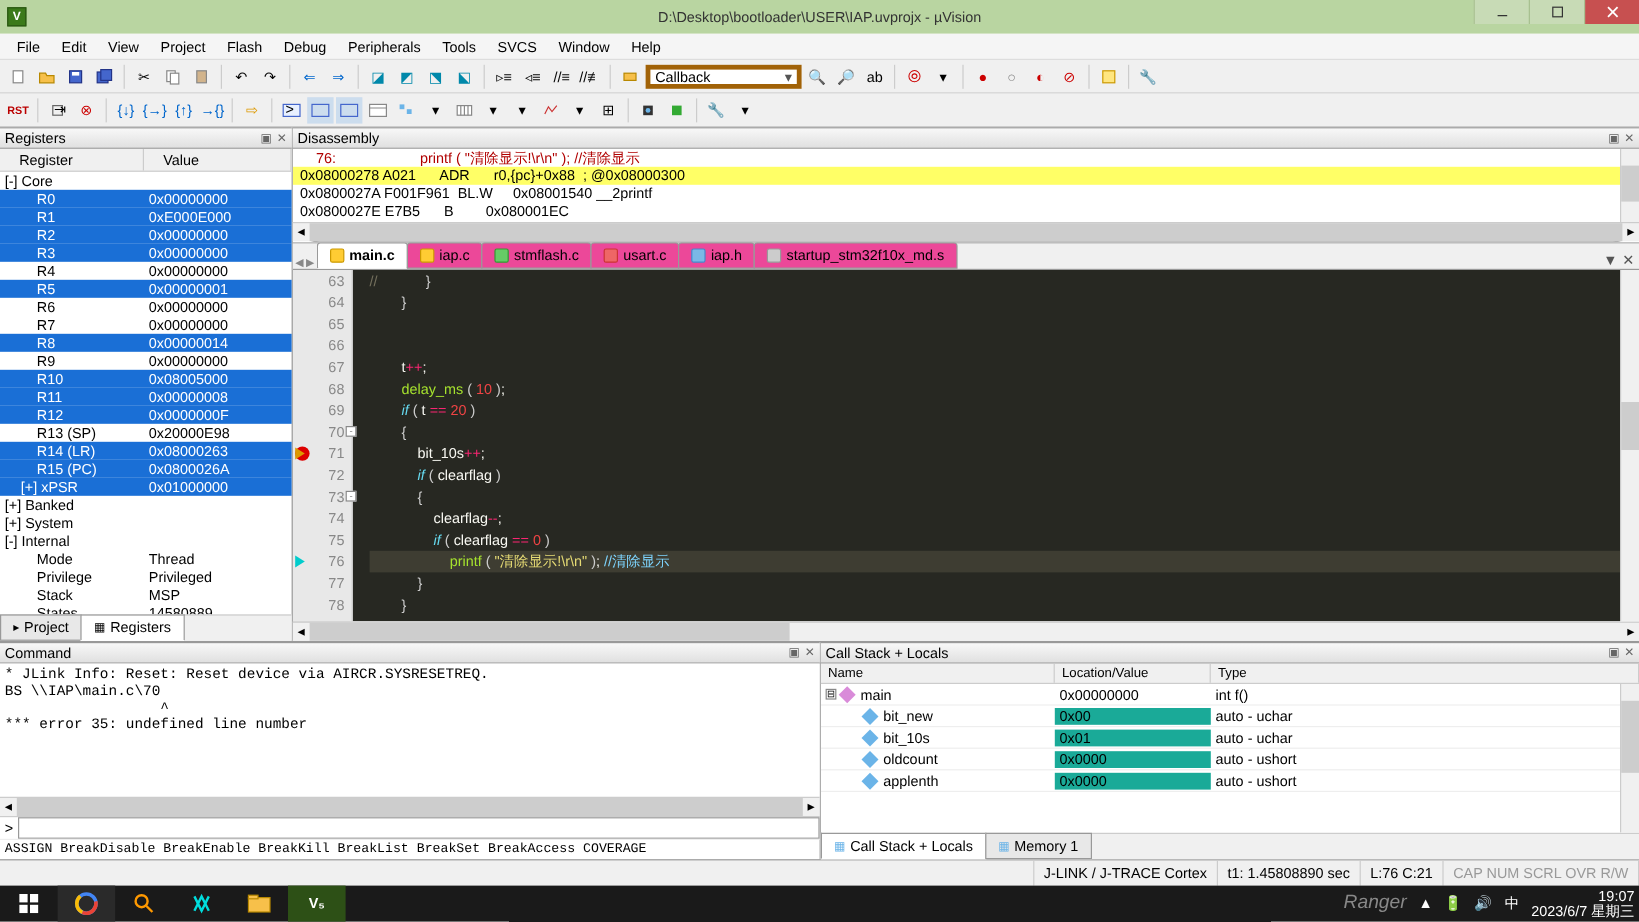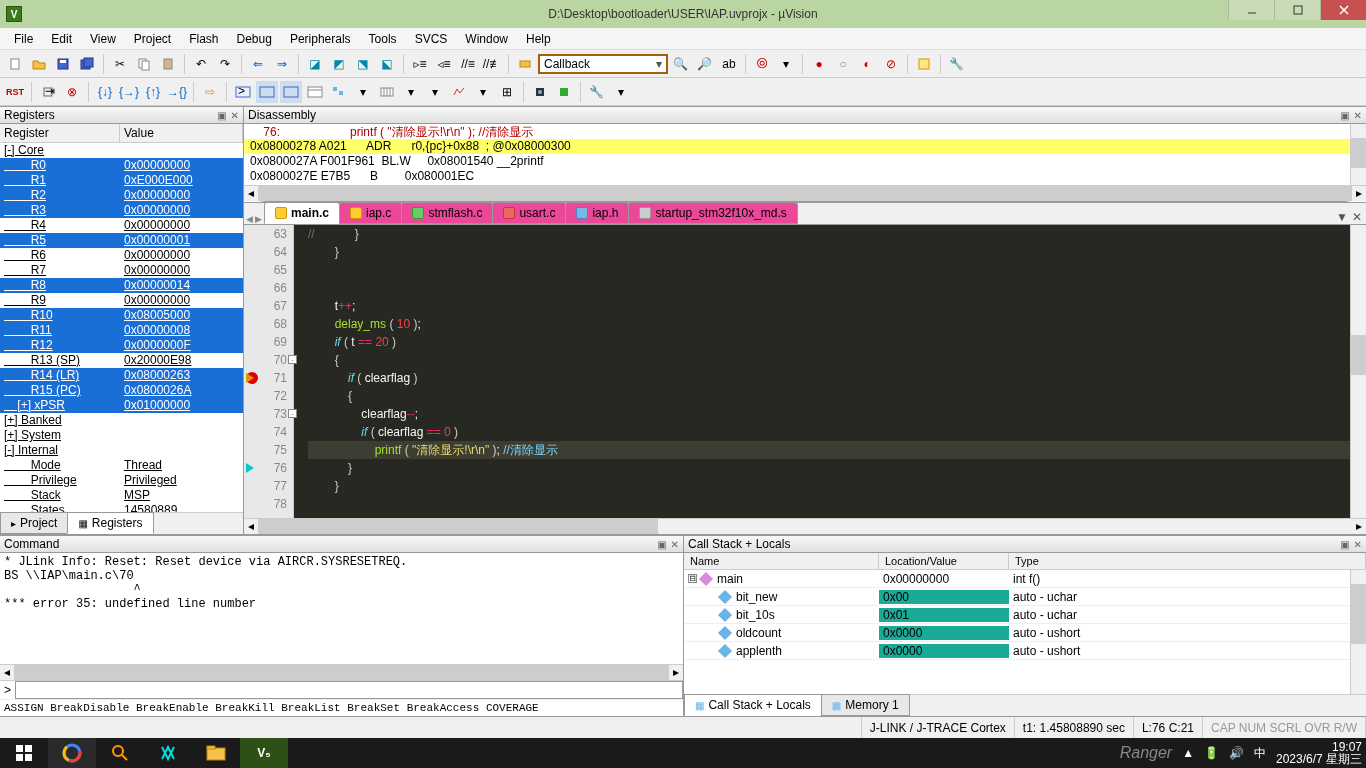--- a/index.html
+++ b/index.html
@@ -9,32 +9,32 @@
 .titlebar-text { color:#333; font-size:12px; }
 .winbtns { position:absolute; right:0; top:0; display:flex; }
 .winbtn { width:46px; height:20px; display:flex; align-items:center; justify-content:center; background:#c8dbb6; border-left:1px solid #a8c090; }
 .winbtn.close { background:#c75050; width:46px; height:20px; }
 .menubar { height:22px; background:#f5f5f5; border-bottom:1px solid #ddd; display:flex; align-items:center; padding:0 6px; gap:2px; }
 .menubar span { padding:2px 8px; cursor:default; }
 .toolbar { height:28px; background:#f0f0f0; border-bottom:1px solid #ccc; display:flex; align-items:center; padding:0 4px; gap:2px; }
 .toolbar2 { height:28px; background:#f0f0f0; border-bottom:1px solid #ccc; display:flex; align-items:center; padding:0 4px; gap:2px; }
 .tbtn { width:22px; height:22px; display:flex; align-items:center; justify-content:center; border:1px solid transparent; }
 .tsep { width:1px; height:20px; background:#ccc; margin:0 3px; }
-.combo { height:20px; border:2px solid #a16207; background:#fff; padding:0 18px 0 4px; display:flex; align-items:center; position:relative; min-width:130px; }
+.combo { height:20px; border:4px solid #a16207; background:#fff; padding:0 18px 0 4px; display:flex; align-items:center; position:relative; min-width:130px; }
 .combo::after { content:'▾'; position:absolute; right:4px; color:#555; }
 .main-area { display:flex; height:calc(100% - 28px - 22px - 28px - 28px - 182px - 22px - 30px); }
 .left-panel { width:244px; border-right:1px solid #999; display:flex; flex-direction:column; }
 .panel-title { height:18px; background:linear-gradient(#f8f8f8,#e0e0e0); border-bottom:1px solid #999; border-top:1px solid #999; padding:0 4px; display:flex; align-items:center; justify-content:space-between; font-size:11px; }
 .panel-title .pbtns { display:flex; gap:4px; }
 .panel-title .pb { font-size:10px; color:#666; cursor:default; }
 .reg-table { flex:1; overflow:auto; font-family:'Courier New',monospace; font-size:12px; }
 .reg-head { display:flex; background:#f0f0f0; border-bottom:1px solid #ccc; }
-.reg-head div { padding:2px 4px; border-right:1px solid #ccc; }
+.reg-head div { padding:2px 16px; border-right:1px solid #ccc; }
 .reg-head .c1 { width:120px; } .reg-head .c2 { flex:1; }
-.reg-row { display:flex; height:15px; align-items:flex-start;text-decoration:underline; }
+.reg-row { display:flex; height:15px; align-items:center; }
 .reg-row.hl { background:#1a6fd6; color:#fff; }
 .reg-row .c1 { width:120px; padding-left:4px; white-space:pre; } 
 .reg-row .c2 { flex:1; padding-left:4px; }
 .bottom-tabs { height:22px; background:#f0f0f0; border-top:1px solid #ccc; display:flex; align-items:flex-end; }
 .bottom-tabs .tab { padding:3px 10px; border:1px solid #999; background:#e8e8e8; margin-right:-1px; font-size:11px; display:flex; align-items:center; gap:4px; }
 .bottom-tabs .tab.active { background:#fff; border-bottom:1px solid #fff; }
 .right-area { flex:1; display:flex; flex-direction:column; }
 .disasm-panel { height:96px; border-bottom:1px solid #999; display:flex; flex-direction:column;border-radius:22px; }
 .disasm-body { flex:1; font-family:'Courier New',monospace; font-size:12px; overflow:auto; background:#fff; position:relative; }
 .disasm-line { white-space:pre; height:15px; padding-left:6px; }
@@ -511,20 +511,21 @@
             </div>
           <div class="code-lines" id="code-lines">
               <div class="cl"><span class="sy-cmt">//</span>            <span class="sy-br">}</span></div>
               <div class="cl">        <span class="sy-br">}</span></div>
               <div class="cl"></div>
               <div class="cl"></div>
               <div class="cl">        t<span class="sy-op">++</span>;</div>
               <div class="cl">        <span class="sy-fn">delay_ms</span> <span class="sy-br">(</span> <span class="sy-num">10</span> <span class="sy-br">)</span>;</div>
               <div class="cl">        <span class="sy-kw">if</span> <span class="sy-br">(</span> t <span class="sy-op">==</span> <span class="sy-num">20</span> <span class="sy-br">)</span></div>
               <div class="cl">        <span class="sy-br">{</span></div>
+              <div class="cl">            bit_10s<span class="sy-op">++</span>;</div>
               <div class="cl">            <span class="sy-kw">if</span> <span class="sy-br">(</span> clearflag <span class="sy-br">)</span></div>
               <div class="cl">            <span class="sy-br">{</span></div>
               <div class="cl">                clearflag<span class="sy-op">--</span>;</div>
               <div class="cl">                <span class="sy-kw">if</span> <span class="sy-br">(</span> clearflag <span class="sy-op">==</span> <span class="sy-num">0</span> <span class="sy-br">)</span></div>
               <div class="cl cur">                    <span class="sy-fn">printf</span> <span class="sy-br">(</span> <span class="sy-str">"清除显示!\r\n"</span> <span class="sy-br">)</span>; <span class="sy-cmt2">//清除显示</span></div>
               <div class="cl">            <span class="sy-br">}</span></div>
               <div class="cl">        <span class="sy-br">}</span></div>
             </div>
         </div>
         <div class="scrollbar-v">

